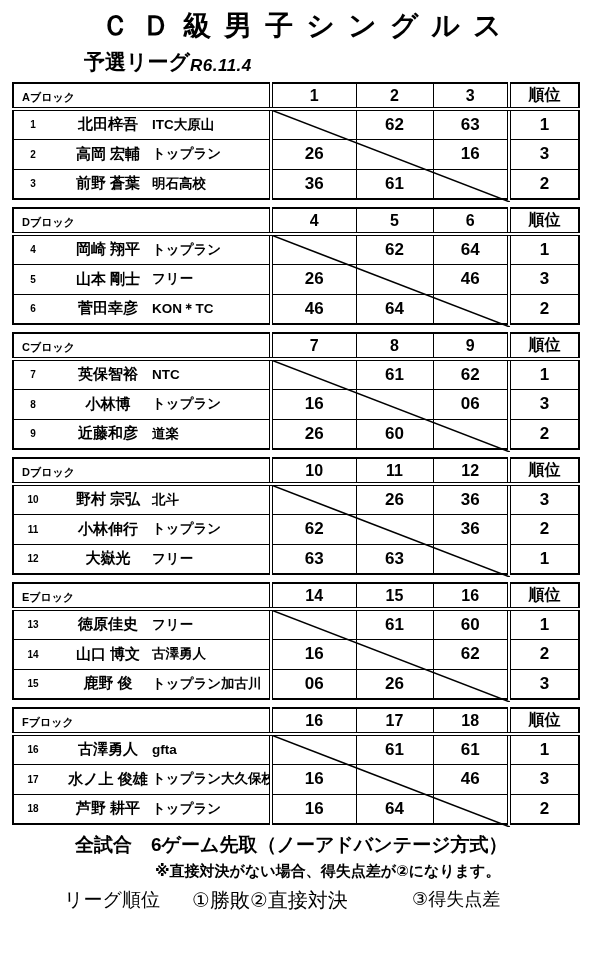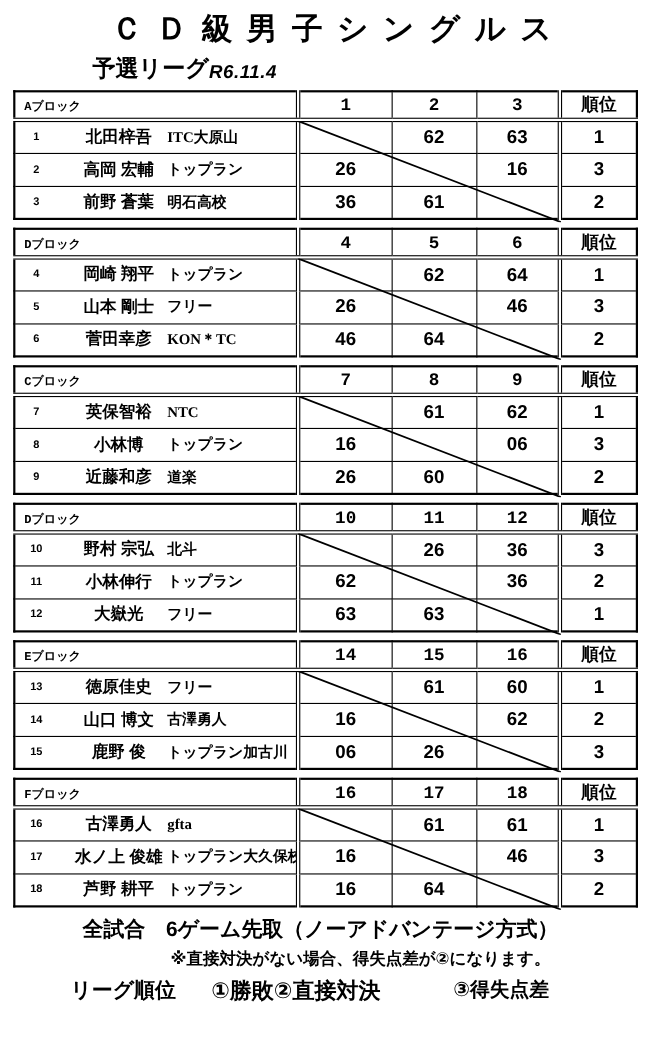--- a/index.html
+++ b/index.html
@@ -22,41 +22,41 @@
   .blocks { margin-left:12px; }
   .blockwrap { position:relative; margin-bottom:7px; }
   table.block {
     border-collapse:collapse; table-layout:fixed; width:566px;
     border:2.5px solid #000;
   }
   .block td {
     border:1.5px solid #000; padding:0; text-align:center;
     vertical-align:middle; overflow:hidden; white-space:nowrap;
   }
-  .block tr.bh { height:26px;font-family:Liberation Mono, monospace; }
+  .block tr.bh { height:26px; }
   .block tr.pr { height:30px; }
   .block tr.bh td { border-bottom:4px double #000; }
   .block td.dbl { border-left:4px double #000; }
   td.pcell-h, td.pcell { text-align:left; }
   .blocklabel { font-size:11px; font-weight:bold; padding-left:8px; }
   .colnum, .rankh { font-size:16px; font-weight:bold; }
   .prow { display:flex; align-items:center; }
   .pno { width:38px; text-align:center; font-size:10px; font-weight:bold; flex:0 0 auto; }
   .pname { margin-left:12px; width:88px; font-size:15px; font-weight:bold; text-align:center; flex:0 0 auto; }
-  .pclub { font-size:13.5px; font-weight:bold; text-align:left; flex:1;font-family:Liberation Serif, serif; }
+  .pclub { font-size:13.5px; font-weight:bold; text-align:left; flex:1; }
   .score, .rankv { font-size:17px; font-weight:bold; }
   svg.diag { position:absolute; left:259px; top:28px; pointer-events:none; }
 
   .notice-red {
     color:#ff0000; font-weight:bold; font-size:19px; text-align:center;
     margin-top:12px; padding-left:46px; white-space:nowrap;
   }
   .f1 { font-size:19px; font-weight:bold; margin:2px 0 0 75px; white-space:nowrap; }
   .f2 { font-size:15px; font-weight:bold; margin:4px 0 0 155px; white-space:nowrap; }
-  .f3 { position:relative; height:26px; margin-top:6px; font-weight:bold; }
+  .f3 { position:relative; height:26px; margin-top:6px; font-weight:normal; }
   .f3 .lbl { position:absolute; left:64px; font-size:19px; }
   .f3 .mid { position:absolute; left:192px; font-size:20px; }
   .f3 .rgt { position:absolute; left:412px; font-size:18px; }
 </style>
 </head>
 <body>
 
 <div class="page">
   <div class="title">ＣＤ級男子シングルス</div>
   <div class="subrow">

